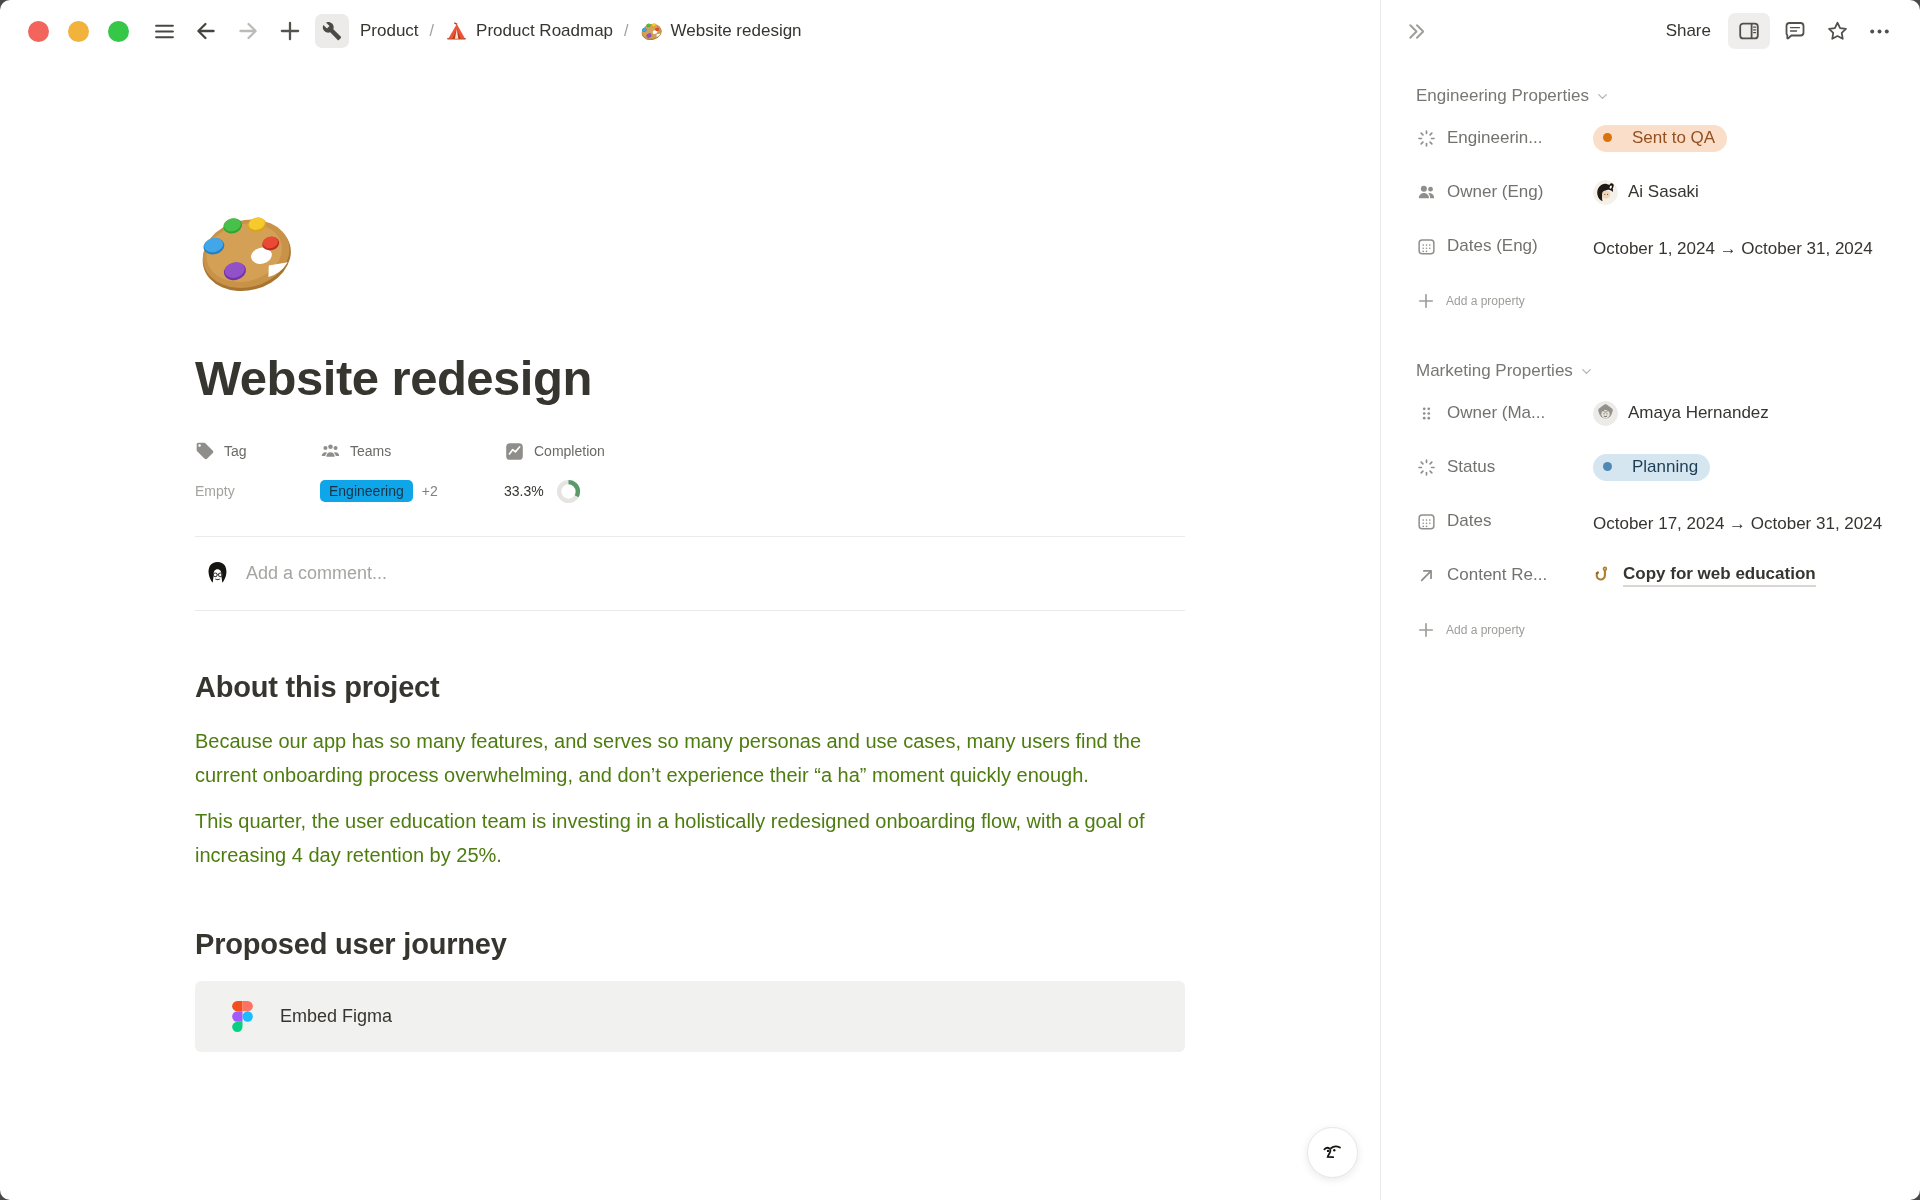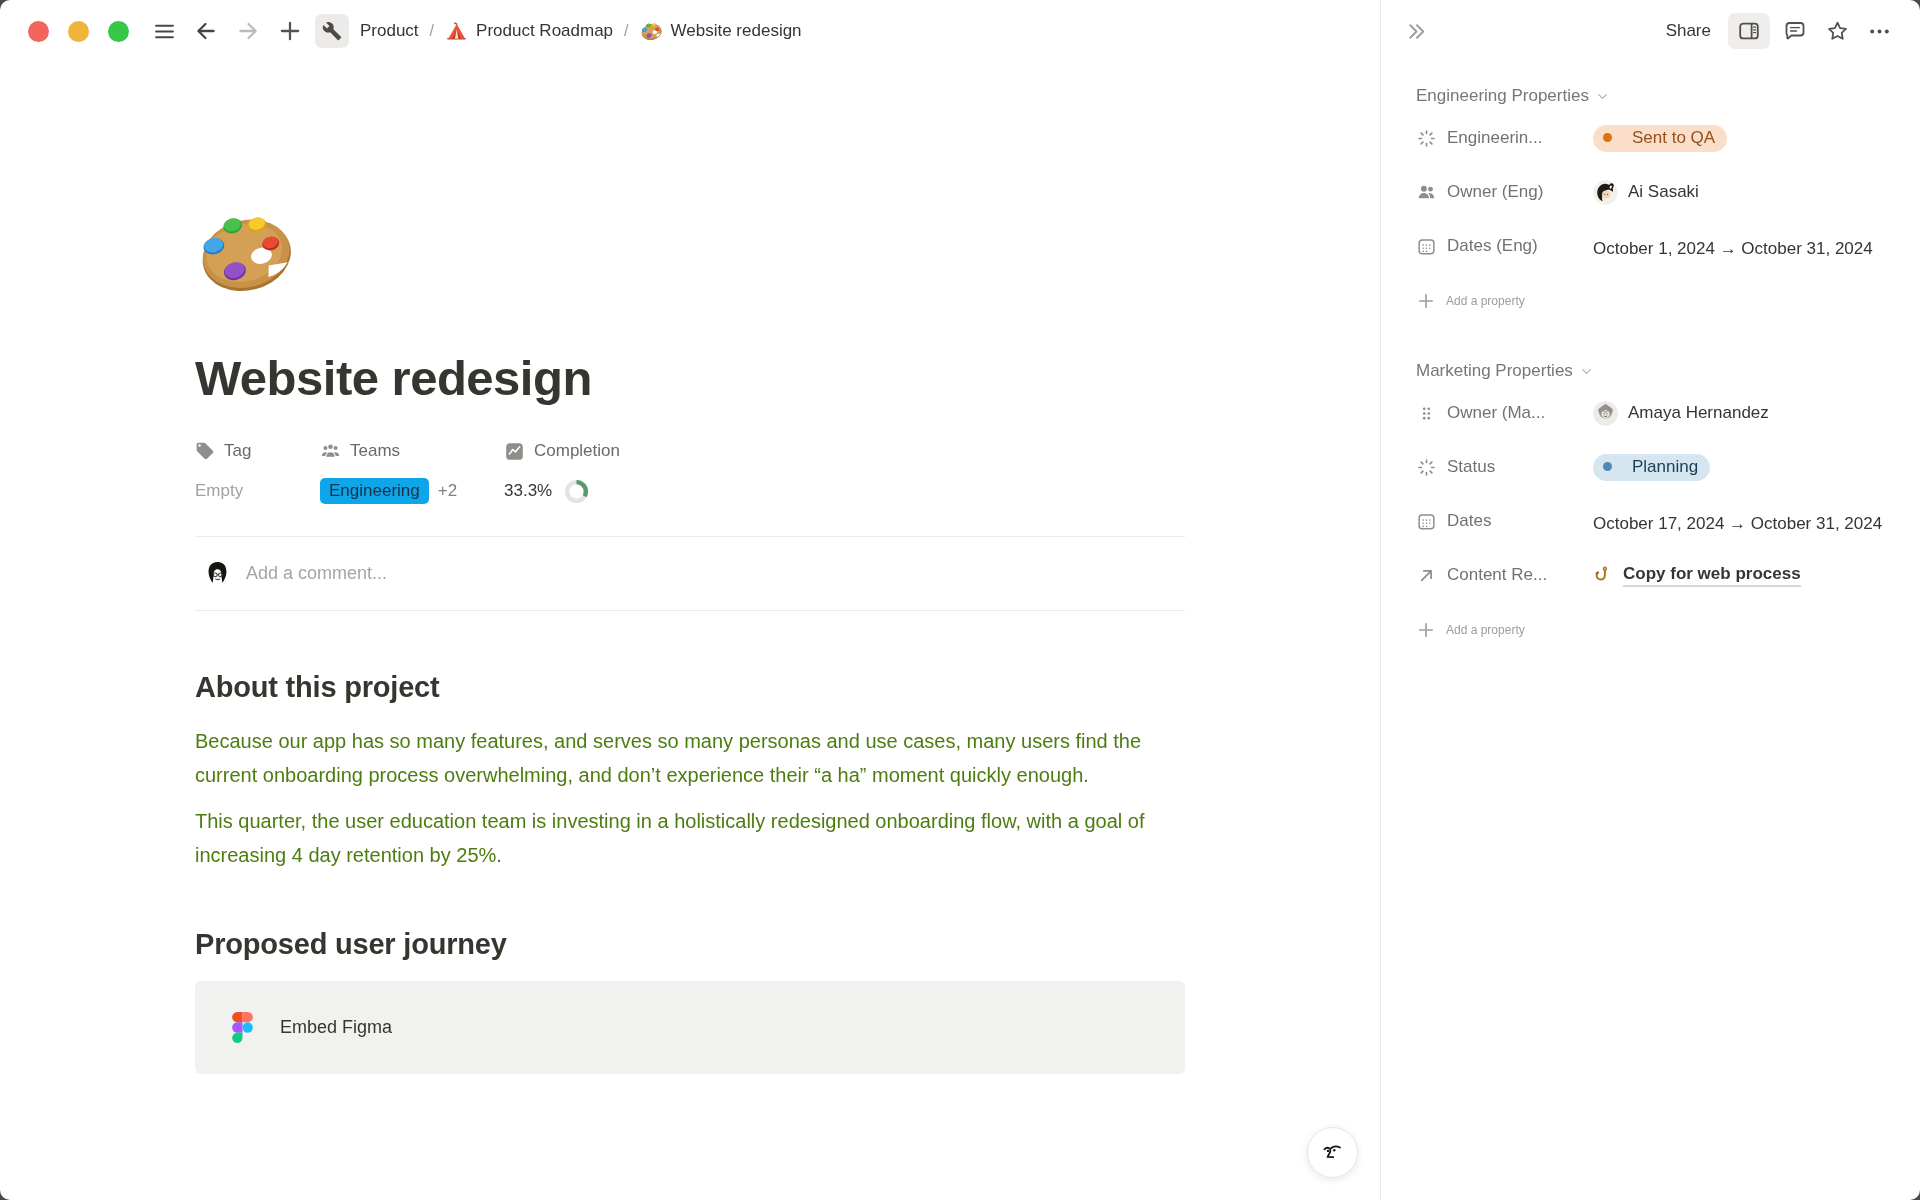--- a/index.html
+++ b/index.html
@@ -18,21 +18,21 @@
   .crumb-app-icon { width:34px; height:34px; background:#ECEBE9; border-radius:7px; display:flex; align-items:center; justify-content:center; margin-left:10px; }
   .breadcrumb { display:flex; align-items:center; font-size:17px; margin-left:9px; }
   .crumb { display:flex; align-items:center; gap:8px; padding:0 2px; cursor:default; }
   .crumb-sep { color:#9F9E9B; margin:0 9px; font-size:16px; }
 
   .scroll { flex:1; overflow:hidden; }
   .content { width:990px; margin:0 auto; }
   .page-icon { margin-top:140px; width:102px; height:102px; }
   .page-title { margin-top:42px; font-size:49px; font-weight:700; letter-spacing:-0.5px; color:#37352F; }
 
-  .prop-table { margin-top:26px; font-size:17px; }
+  .prop-table { margin-top:26px; font-size:14px; }
   .prop-head, .prop-vals { display:flex; align-items:center; }
   .prop-head { height:38px; color:#6B6A66; }
   .prop-vals { height:42px; }
   .pc1 { width:125px; flex:none; } .pc2 { width:184px; flex:none; } .pc3 { flex:none; display:flex; align-items:center; }
   .prop-label { display:flex; align-items:center; gap:9px; }
   .empty-val { color:#A3A29E; }
   .team-tag { background:#0ea5e9; color:#183347; border-radius:5px; padding:3px 9px; display:inline-block; }
   .plus-n { color:#80807C; margin-left:9px; }
   .completion-val { font-weight:500; }
   .ring { margin-left:12px; display:block; }
@@ -41,21 +41,21 @@
   .comment-row { height:73px; display:flex; align-items:center; padding-left:9px; }
   .comment-avatar { width:27px; height:27px; border-radius:50%; overflow:hidden; flex:none; }
   .comment-placeholder { margin-left:15px; color:#A6A5A1; font-size:18px; }
   .divider2 { height:1px; background:#EBEAE8; }
 
   .h2 { font-size:29px; font-weight:700; color:#37352F; letter-spacing:-0.2px; }
   .h2-about { margin-top:60px; }
   .para { margin-top:20px; font-size:20px; line-height:34px; color:#4d7c0f; }
   .para + .para { margin-top:12px; }
   .h2-journey { margin-top:56px; }
-  .figma-block { margin-top:20px; height:93px; background:#F1F1EF; border-radius:6px; display:flex; align-items:center; padding-left:37px; cursor:pointer; }
+  .figma-block { margin-top:20px; height:71px; background:#F1F1EF; border-radius:6px; display:flex; align-items:center; padding-left:37px; cursor:pointer; }
   .figma-label { margin-left:27px; font-size:18px; color:#37352F; }
 
   .face-btn { position:absolute; right:22px; bottom:22px; width:51px; height:51px; border-radius:50%; background:#fff; border:1px solid #E8E7E4; box-shadow:0 2px 8px rgba(15,15,15,0.09); display:flex; align-items:center; justify-content:center; }
 
   
   .side { width:540px; height:100%; border-left:1px solid #EBEAE8; display:flex; flex-direction:column; }
   .side-topbar { height:62px; flex:none; display:flex; align-items:center; padding:0 24px 0 20px; }
   .side-topbar .spacer { flex:1; }
   .share-label { font-size:17px; color:#37352F; margin-right:17px; cursor:pointer; }
   .panel-toggle-active { width:42px; height:36px; background:#EFEEEC; border-radius:7px; display:flex; align-items:center; justify-content:center; }
@@ -517,21 +517,21 @@
           <div class="prow-val">
             <span class="hook-wrap">
               <svg width="21" height="21" viewBox="0 0 24 24">
                   <g fill="none" stroke="#B07B2E" stroke-width="2.4" stroke-linecap="round">
                     <circle cx="13.6" cy="4.4" r="1.7" stroke-width="1.8"></circle>
                     <path d="M13.6 6.8 V12.2 a4.7 4.7 0 1 1 -9.4 -.6 a4.7 4.7 0 0 1 1.6 -3"></path>
                   </g>
                   <path d="M5.4 8.2 l-1.6 1.4" stroke="#8A5A1E" stroke-width="1.6" stroke-linecap="round" fill="none"></path>
                 </svg>
             </span>
-            <span class="rel-link">Copy for web process</span>
+            <span class="rel-link">Copy for web education</span>
           </div>
         </div>
       </div>
 
       <div class="add-prop">
         <svg width="20" height="20" viewBox="0 0 24 24">
             <g stroke="#9E9D99" stroke-width="2" stroke-linecap="round">
               <line x1="12" y1="4.5" x2="12" y2="19.5"></line>
               <line x1="4.5" y1="12" x2="19.5" y2="12"></line>
             </g>

